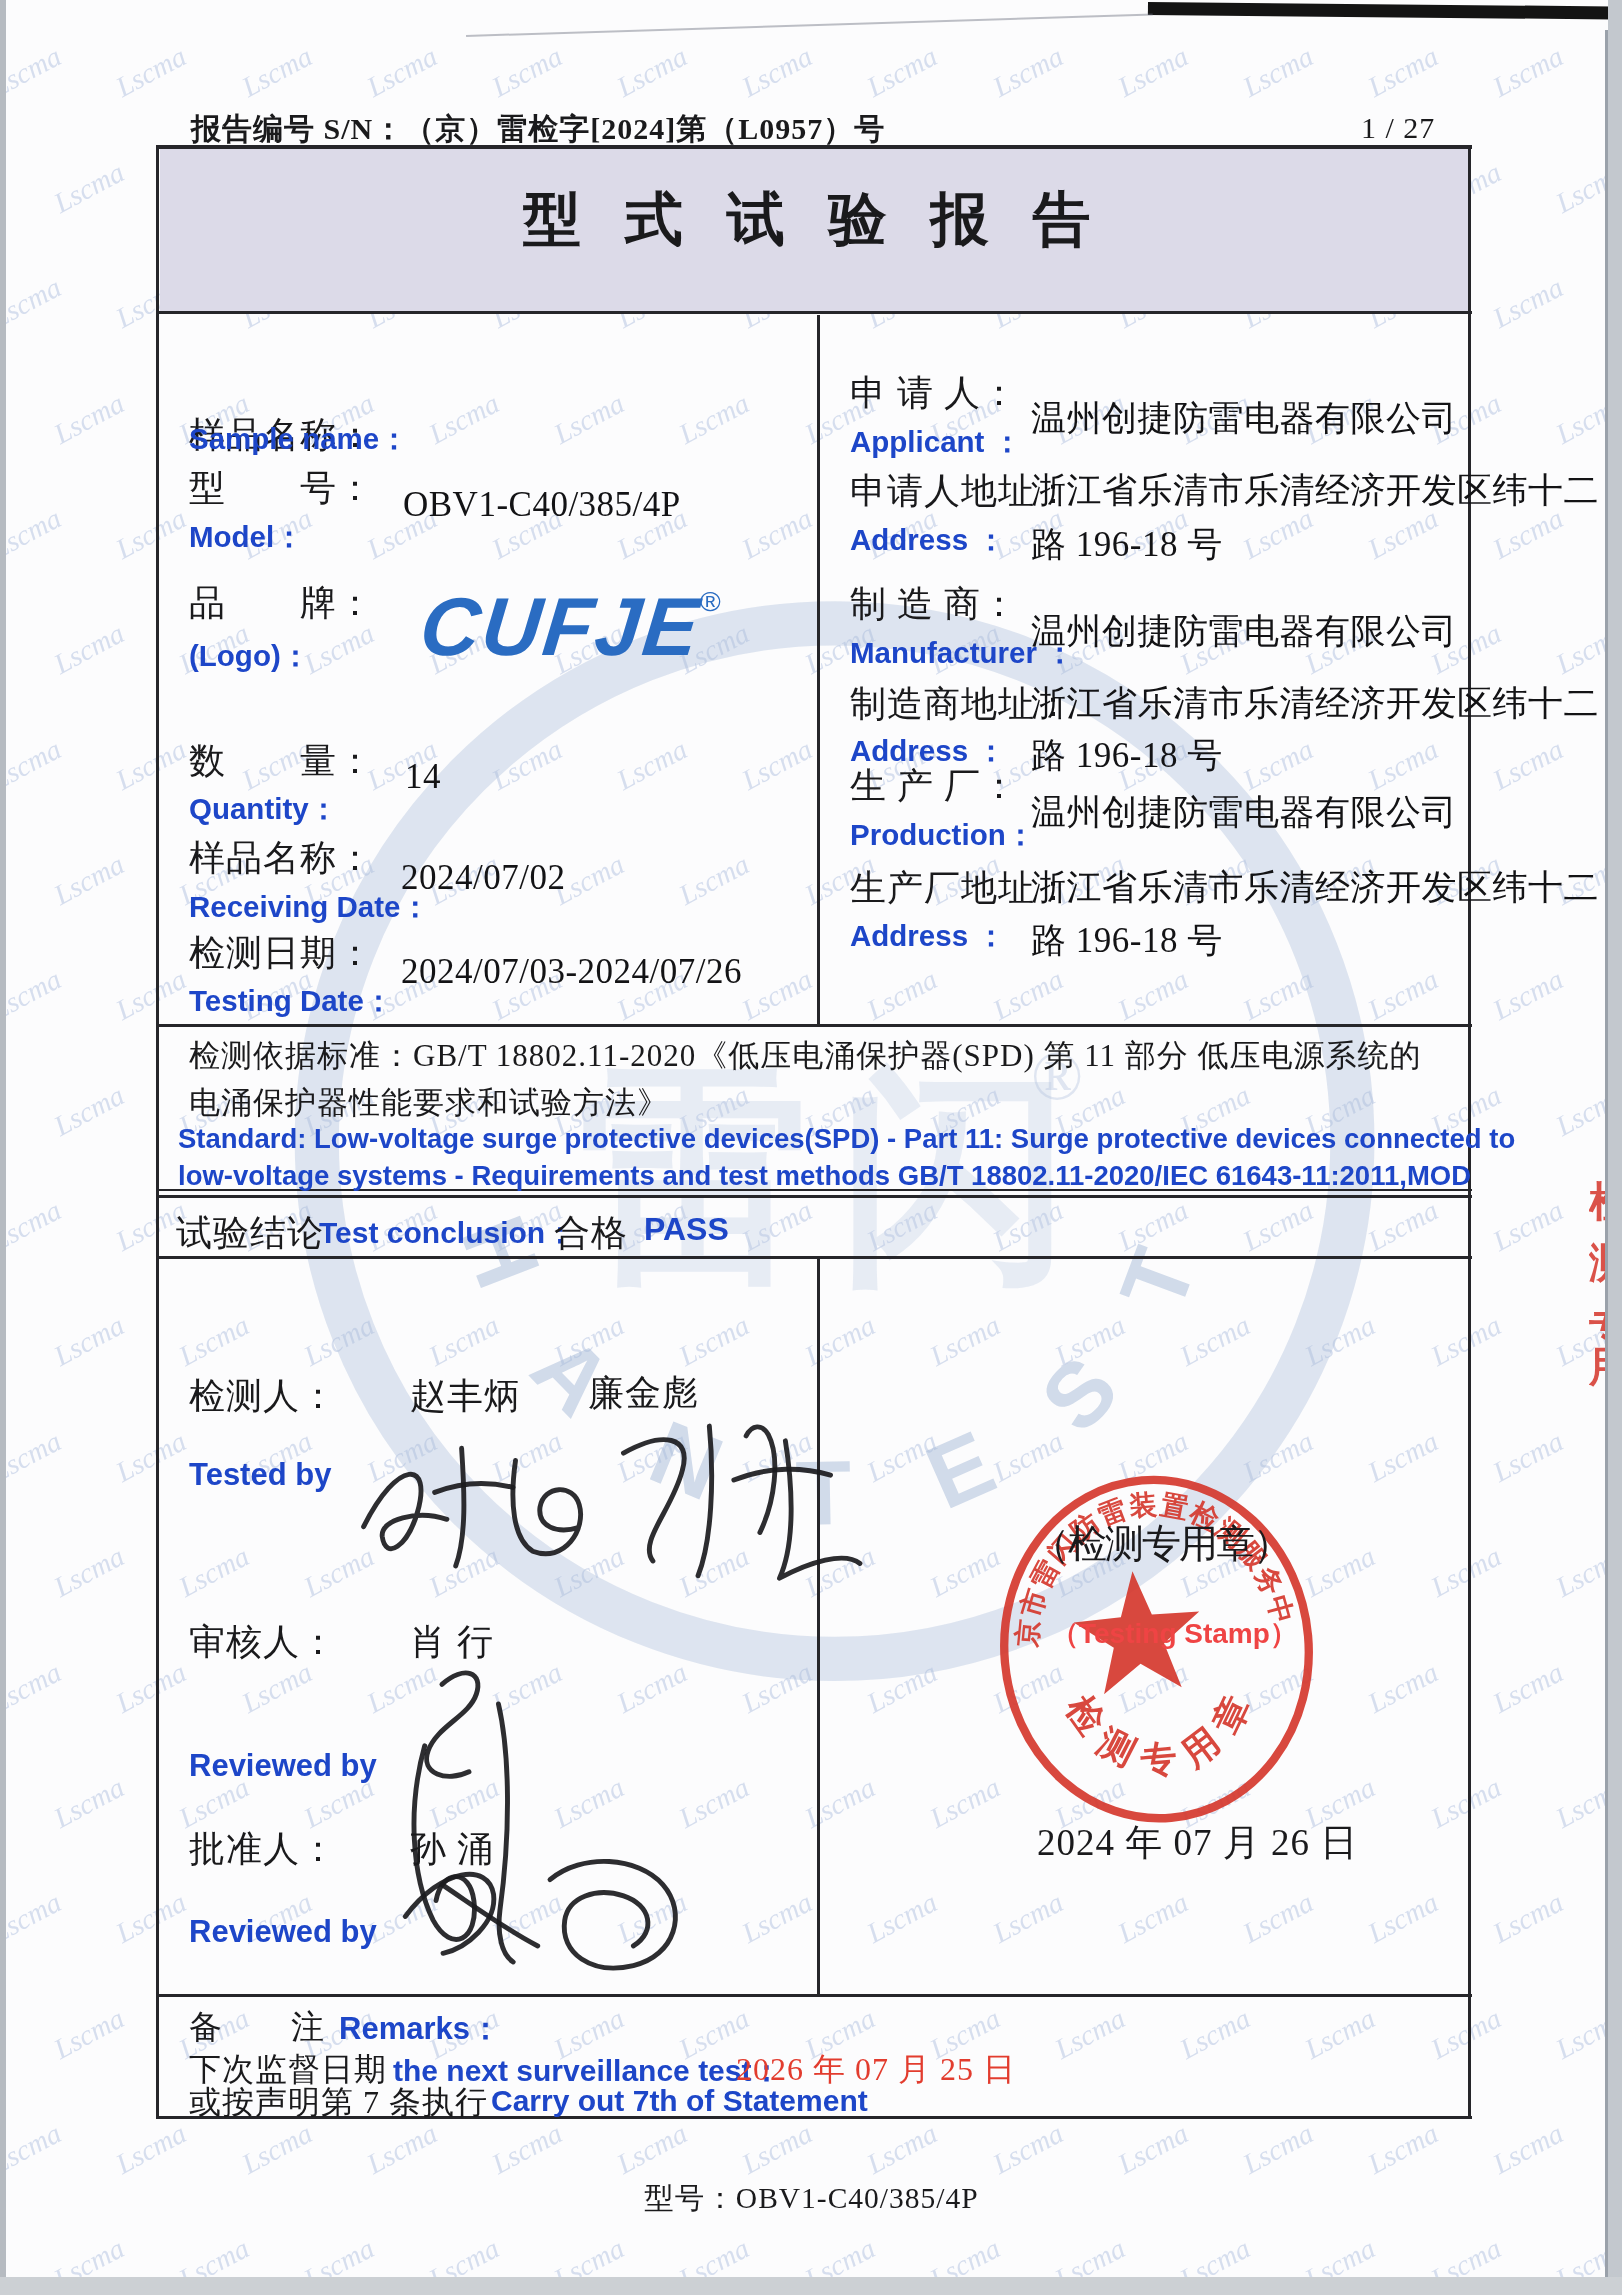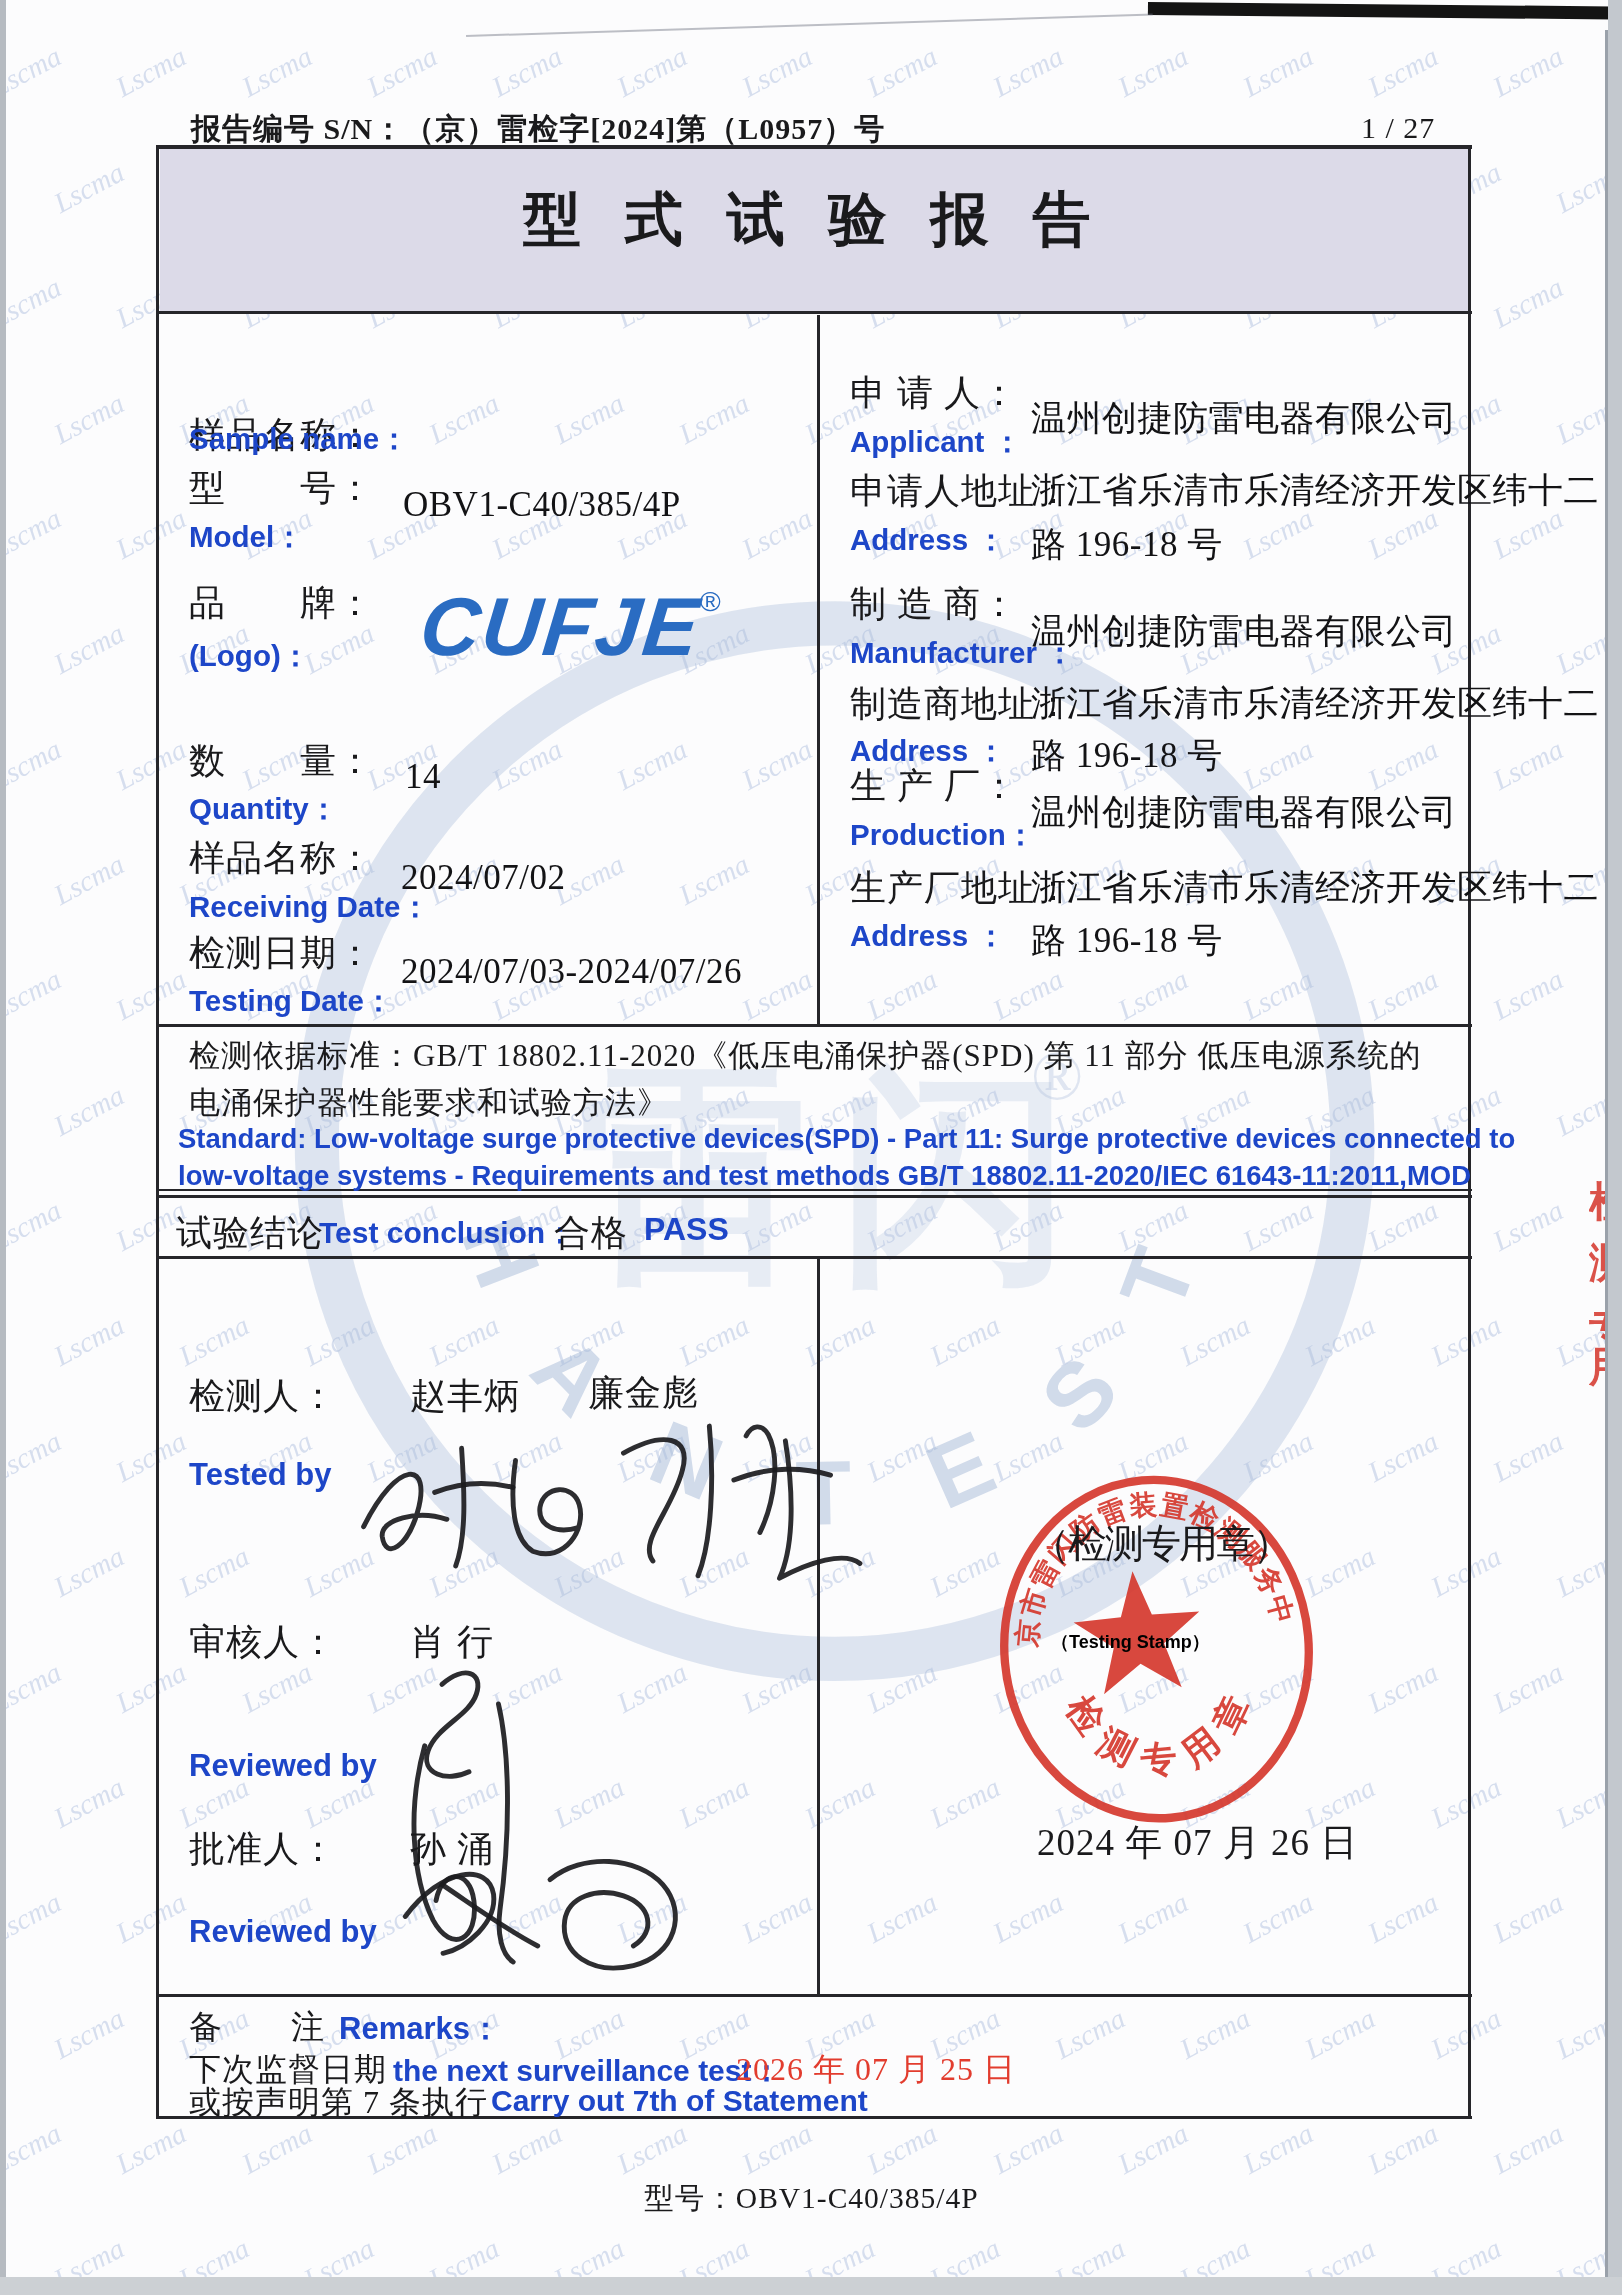--- a/index.html
+++ b/index.html
@@ -450,21 +450,21 @@
       <text font-family="Liberation Serif, serif" font-size="56" font-weight="700" fill="#d5352a" letter-spacing="3">
         <textPath href="#arcTop" startOffset="50%" text-anchor="middle">北京市雷闪防雷装置检测服务中心</textPath>
       </text>
       <text font-family="Liberation Serif, serif" font-size="74" font-weight="700" fill="#d5352a" letter-spacing="30">
         <textPath href="#arcBot" startOffset="50%" text-anchor="middle">检测专用章</textPath>
       </text>
       <polygon fill="#d5352a" transform="translate(345,358)" points="0,-135 31.7,-43.7 128.4,-41.7 51.4,16.7 79.4,109.2 0,54 -79.4,109.2 -51.4,16.7 -128.4,-41.7 -31.7,-43.7"></polygon>
     </g>
   </svg>
   <div class="zh" style="left:1031px;top:1517px;font-size:39px;letter-spacing:-2px;z-index:5;">（检测专用章）</div>
-  <div class="en" style="left:1051px;top:1615px;font-size:18px;color:#000000;z-index:5;margin-top:15px;">（Testing Stamp）</div>
+  <div class="en" style="left:1051px;top:1615px;font-size:28px;color:#ef4444;z-index:5;">（Testing Stamp）</div>
   <div class="zh" style="left:1037px;top:1818px;font-size:37px;z-index:5;">2024 年 07 月 26 日</div>
 
   <div class="zh" style="left:189px;top:2005px;font-size:33px;">备　　注</div>
   <div class="en" style="left:339px;top:2008px;font-size:31px;">Remarks：</div>
   <div class="zh" style="left:189px;top:2048px;font-size:32px;">下次监督日期</div>
   <div class="en" style="left:393px;top:2051px;font-size:30px;">the next surveillance test：</div>
   <div class="zh redtxt" style="left:736px;top:2048px;font-size:32px;color:#e23c2e;">2026 年 07 月 25 日</div>
   <div class="zh" style="left:189px;top:2081px;font-size:32px;">或按声明第 7 条执行</div>
   <div class="en" style="left:491px;top:2084px;font-size:30px;">Carry out 7th of Statement</div>
 

